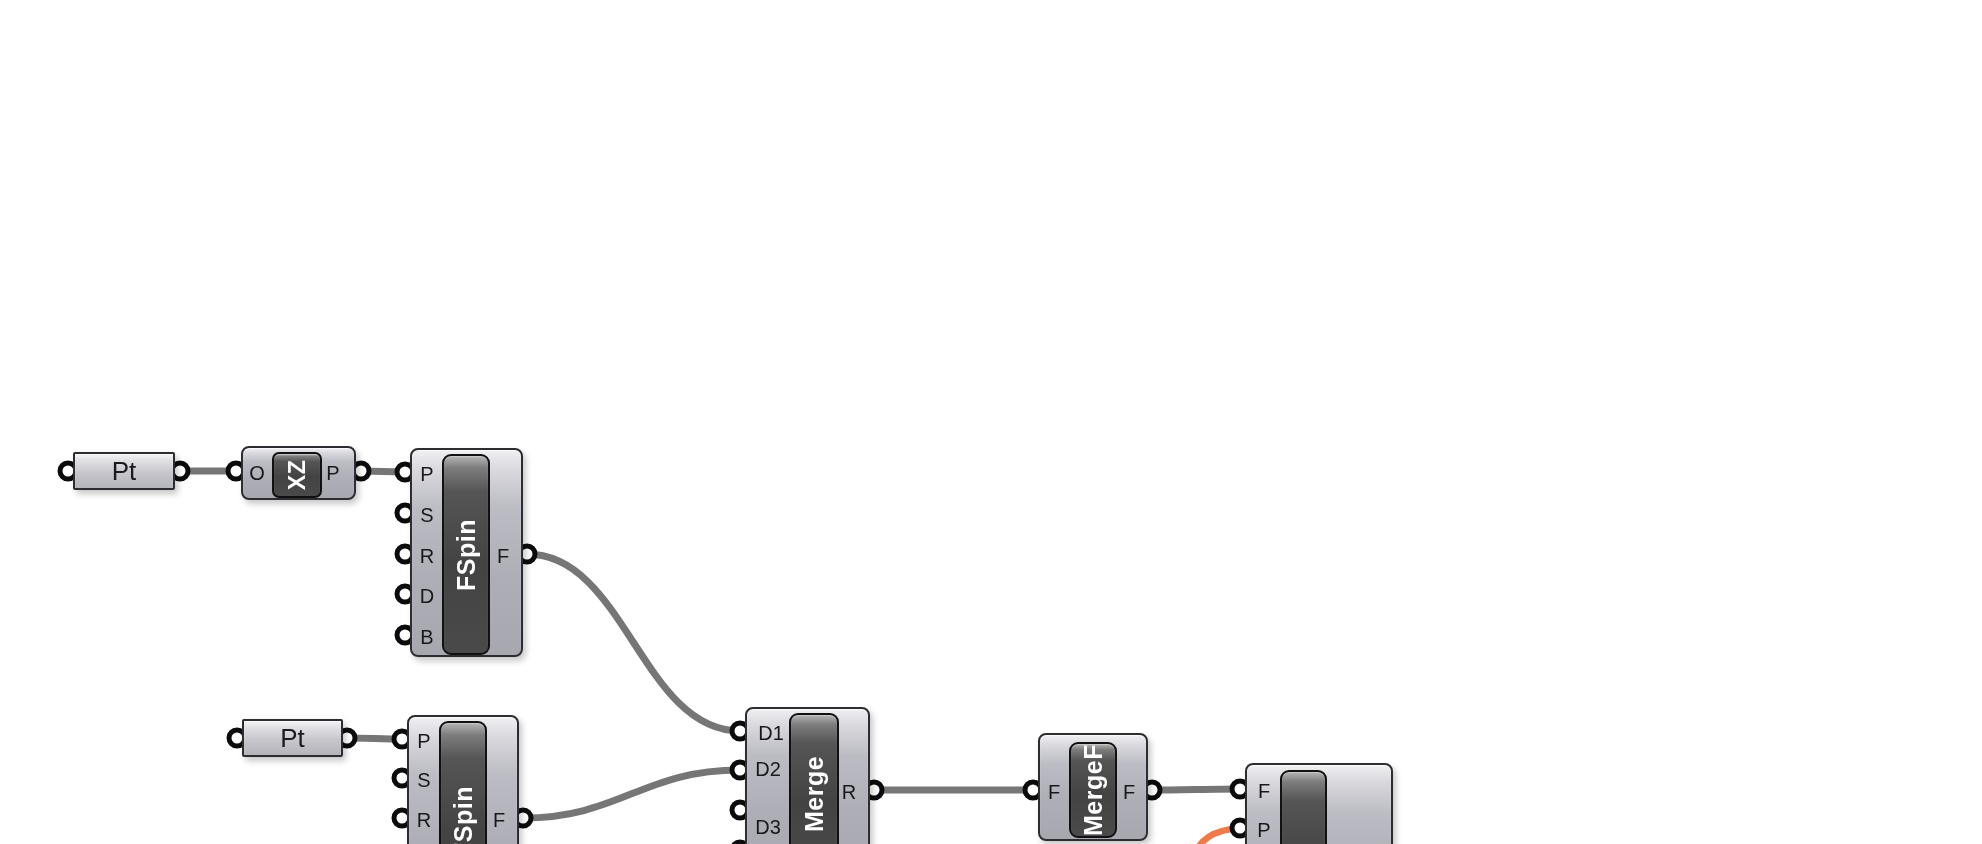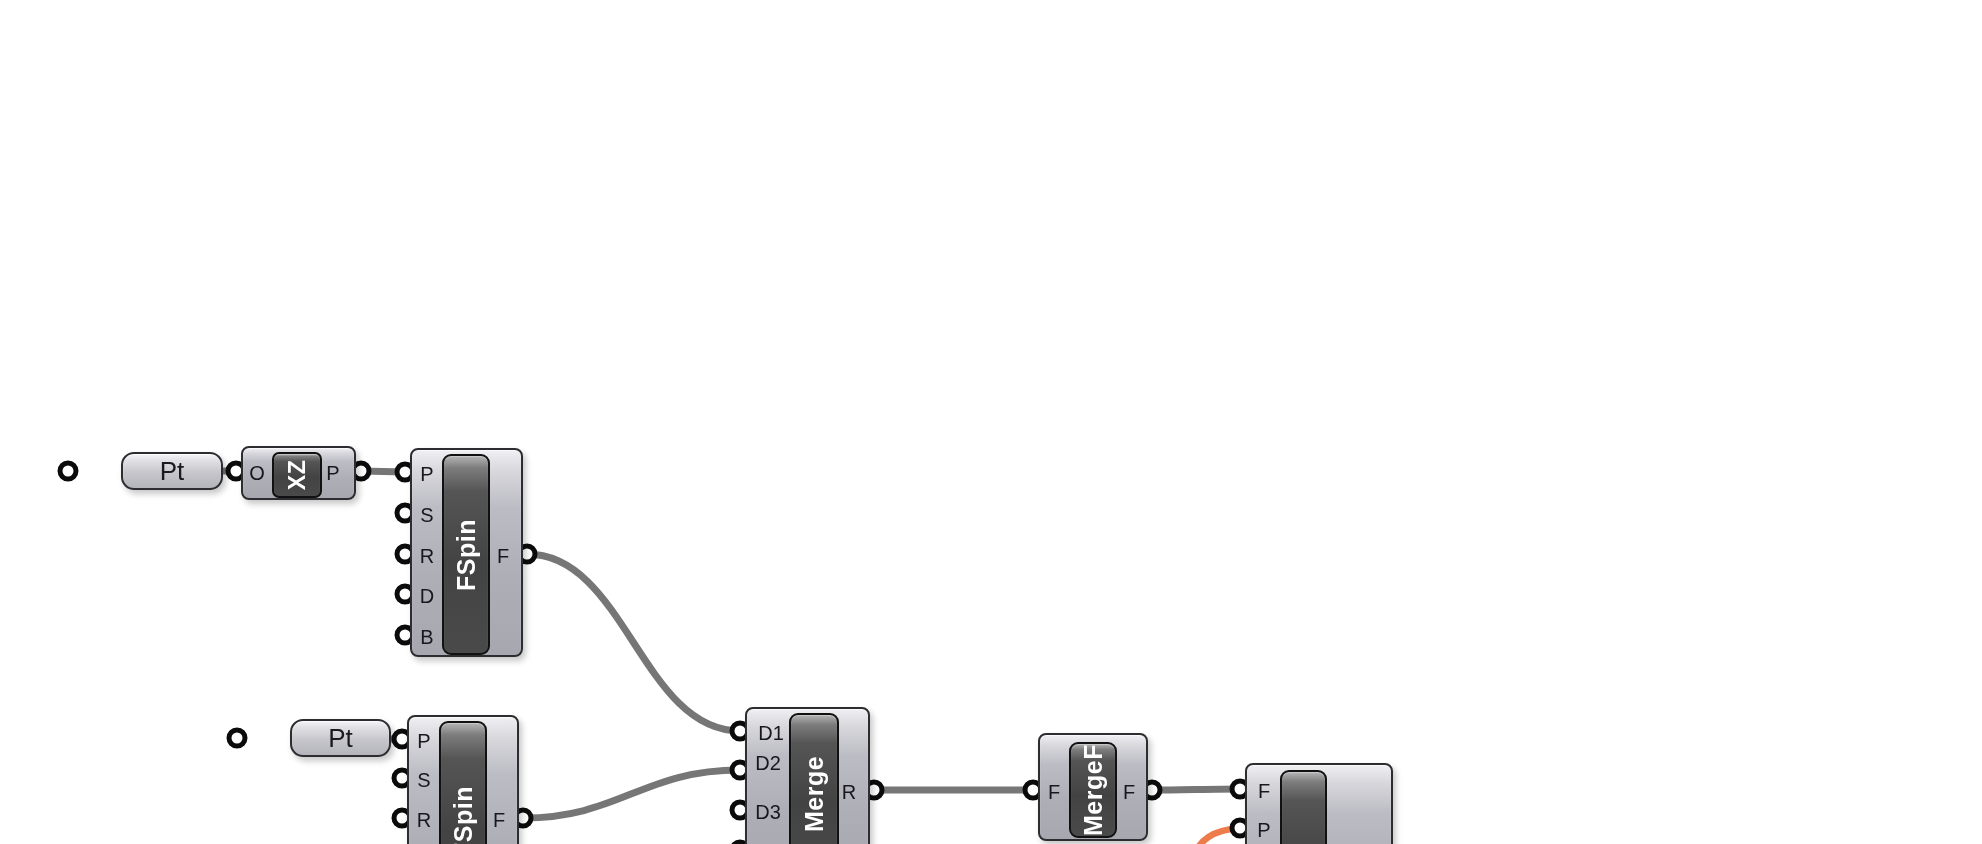--- a/index.html
+++ b/index.html
@@ -14,23 +14,22 @@
     border:5px solid #0b0b0b; background:#ffffff; border-radius:50%;
     transform:translate(-50%,-50%);
   }
   .node {
     position:absolute; z-index:3; box-sizing:border-box;
     background:linear-gradient(180deg,#f0f0f3 0%,#d8d8dd 10%,#bcbcc4 28%,#aeaeb7 62%,#a7a7b0 100%);
     border:2px solid #2c2c31; border-radius:8px;
     box-shadow:3px 4px 6px rgba(0,0,0,.22), inset 0 1px 1px rgba(255,255,255,.7);
   }
   .capsule {
-    border-radius:13px; display:flex; align-items:center; justify-content:center;
+    border-radius:2px; display:flex; align-items:center; justify-content:center;
     background:linear-gradient(180deg,#f4f4f6 0%,#e0e0e4 20%,#c6c6cc 55%,#b4b4bb 100%);
-    margin-left:48px;
   }
   .bar {
     position:absolute; box-sizing:border-box;
     background:linear-gradient(180deg,#b5b5b5 0%,#7d7d7d 6%,#555555 18%,#434343 55%,#4a4a4a 100%);
     border:2px solid #111111; border-radius:9px;
     box-shadow:inset 0 1px 1px rgba(255,255,255,.3);
   }
   .vname {
     position:absolute; left:50%; top:50%;
     transform:translate(-50%,-50%) rotate(-90deg);
@@ -117,22 +116,22 @@
     <span class="plabel" style="left:15px;top:63px">S</span>
     <span class="plabel" style="left:15px;top:103px">R</span>
     <div class="bar" style="left:30px;top:4px;width:48px;height:201px">
       <span class="vname">FSpin</span>
     </div>
     <span class="plabel" style="left:90px;top:103px">F</span>
   </div>
 
   <div class="node" style="left:745px;top:707px;width:125px;height:170px">
     <span class="plabel" style="left:24px;top:24px">D1</span>
-    <span class="plabel" style="left:21px;top:54px">D2</span>
-    <span class="plabel" style="left:21px;top:103px">D3</span>
+    <span class="plabel" style="left:21px;top:60px">D2</span>
+    <span class="plabel" style="left:21px;top:118px">D3</span>
     <div class="bar" style="left:42px;top:4px;width:50px;height:162px">
       <span class="vname">Merge</span>
     </div>
     <span class="plabel" style="left:102px;top:83px">R</span>
   </div>
 
   <div class="node" style="left:1038px;top:733px;width:110px;height:108px">
     <span class="plabel" style="left:14px;top:57px">F</span>
     <div class="bar" style="left:29px;top:7px;width:48px;height:96px">
       <span class="vname">MergeF</span>

